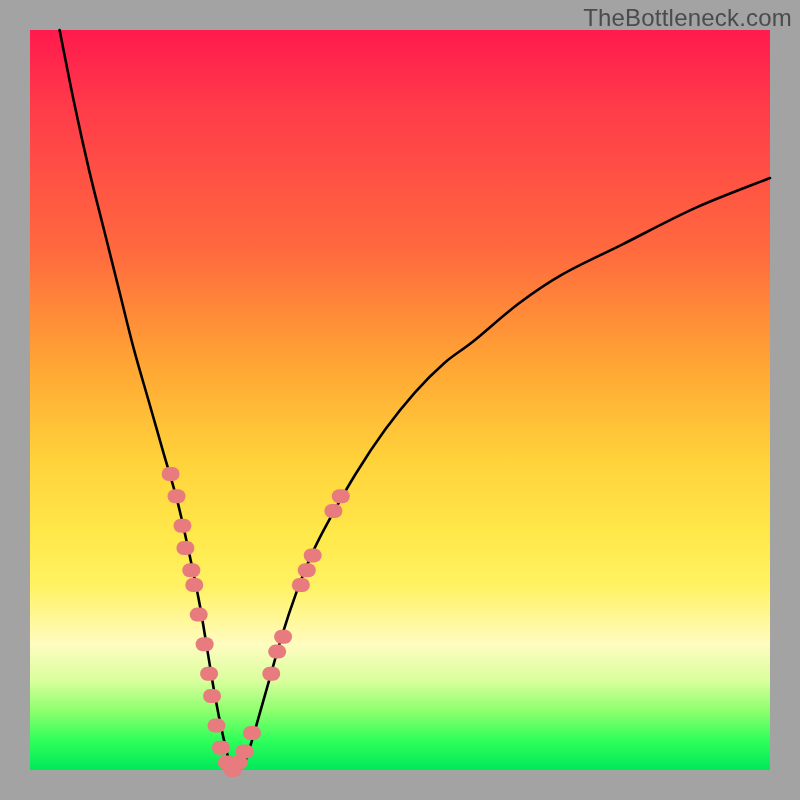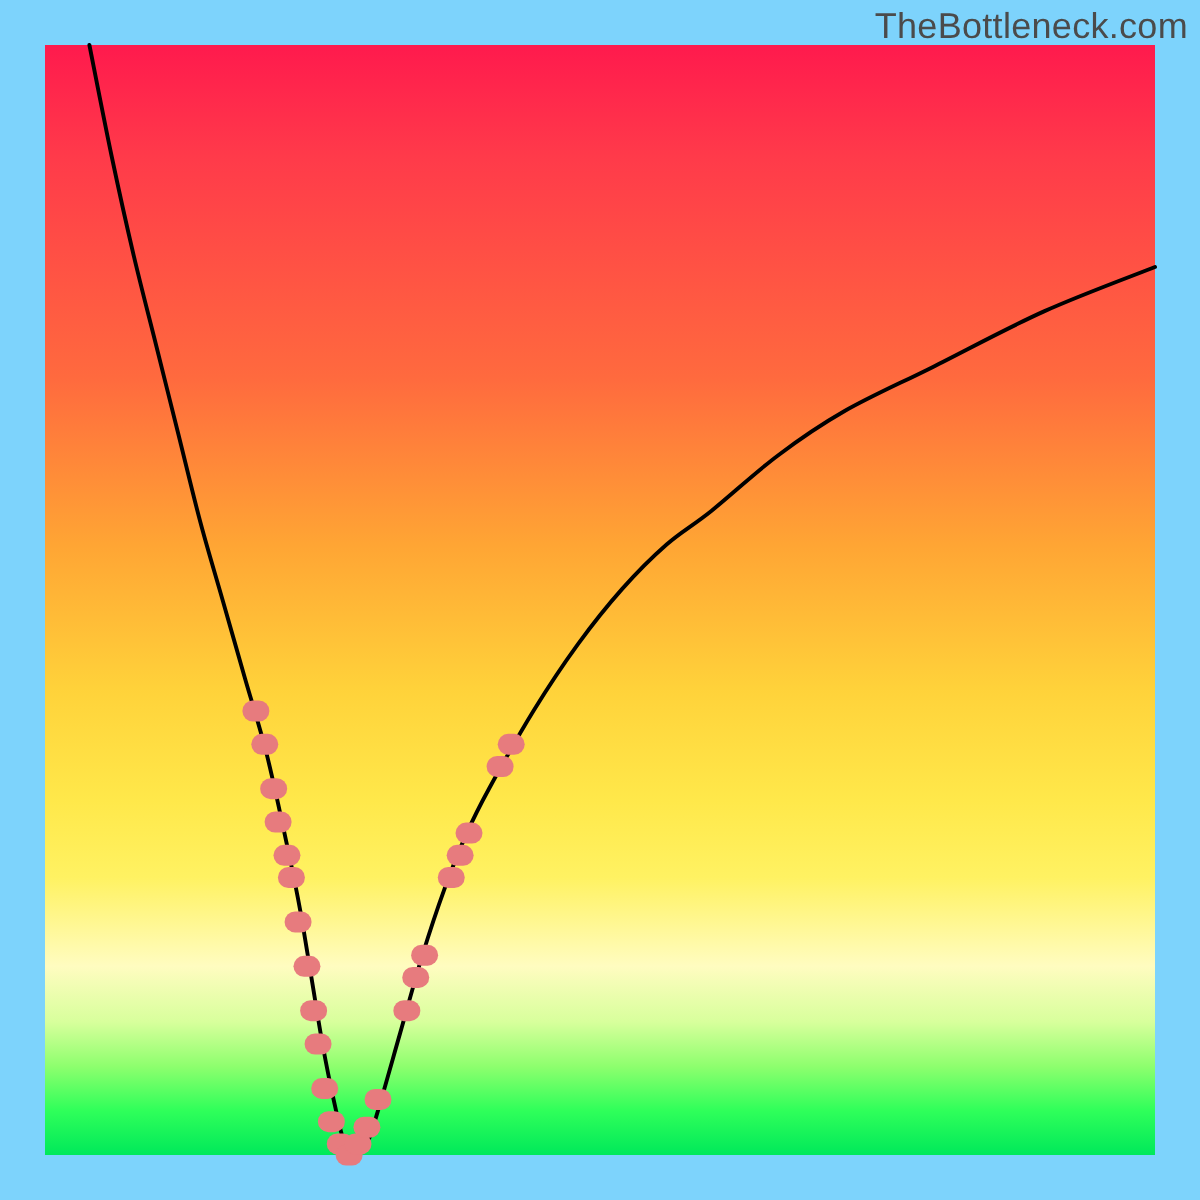--- a/index.html
+++ b/index.html
@@ -10,21 +10,21 @@
     overflow: hidden;
     background: #000;
     font-family: Arial, Helvetica, sans-serif;
   }
   .frame {
     position: absolute;
     top: 0;
     left: 0;
     width: 800px;
     height: 800px;
-    background: #7dd3fc;
+    background: #a3a3a3;
   }
   .plot-area {
     position: absolute;
     top: 30px;
     left: 30px;
     width: 740px;
     height: 740px;
     
     background: linear-gradient(to bottom,
       #ff1a4d 0%,

